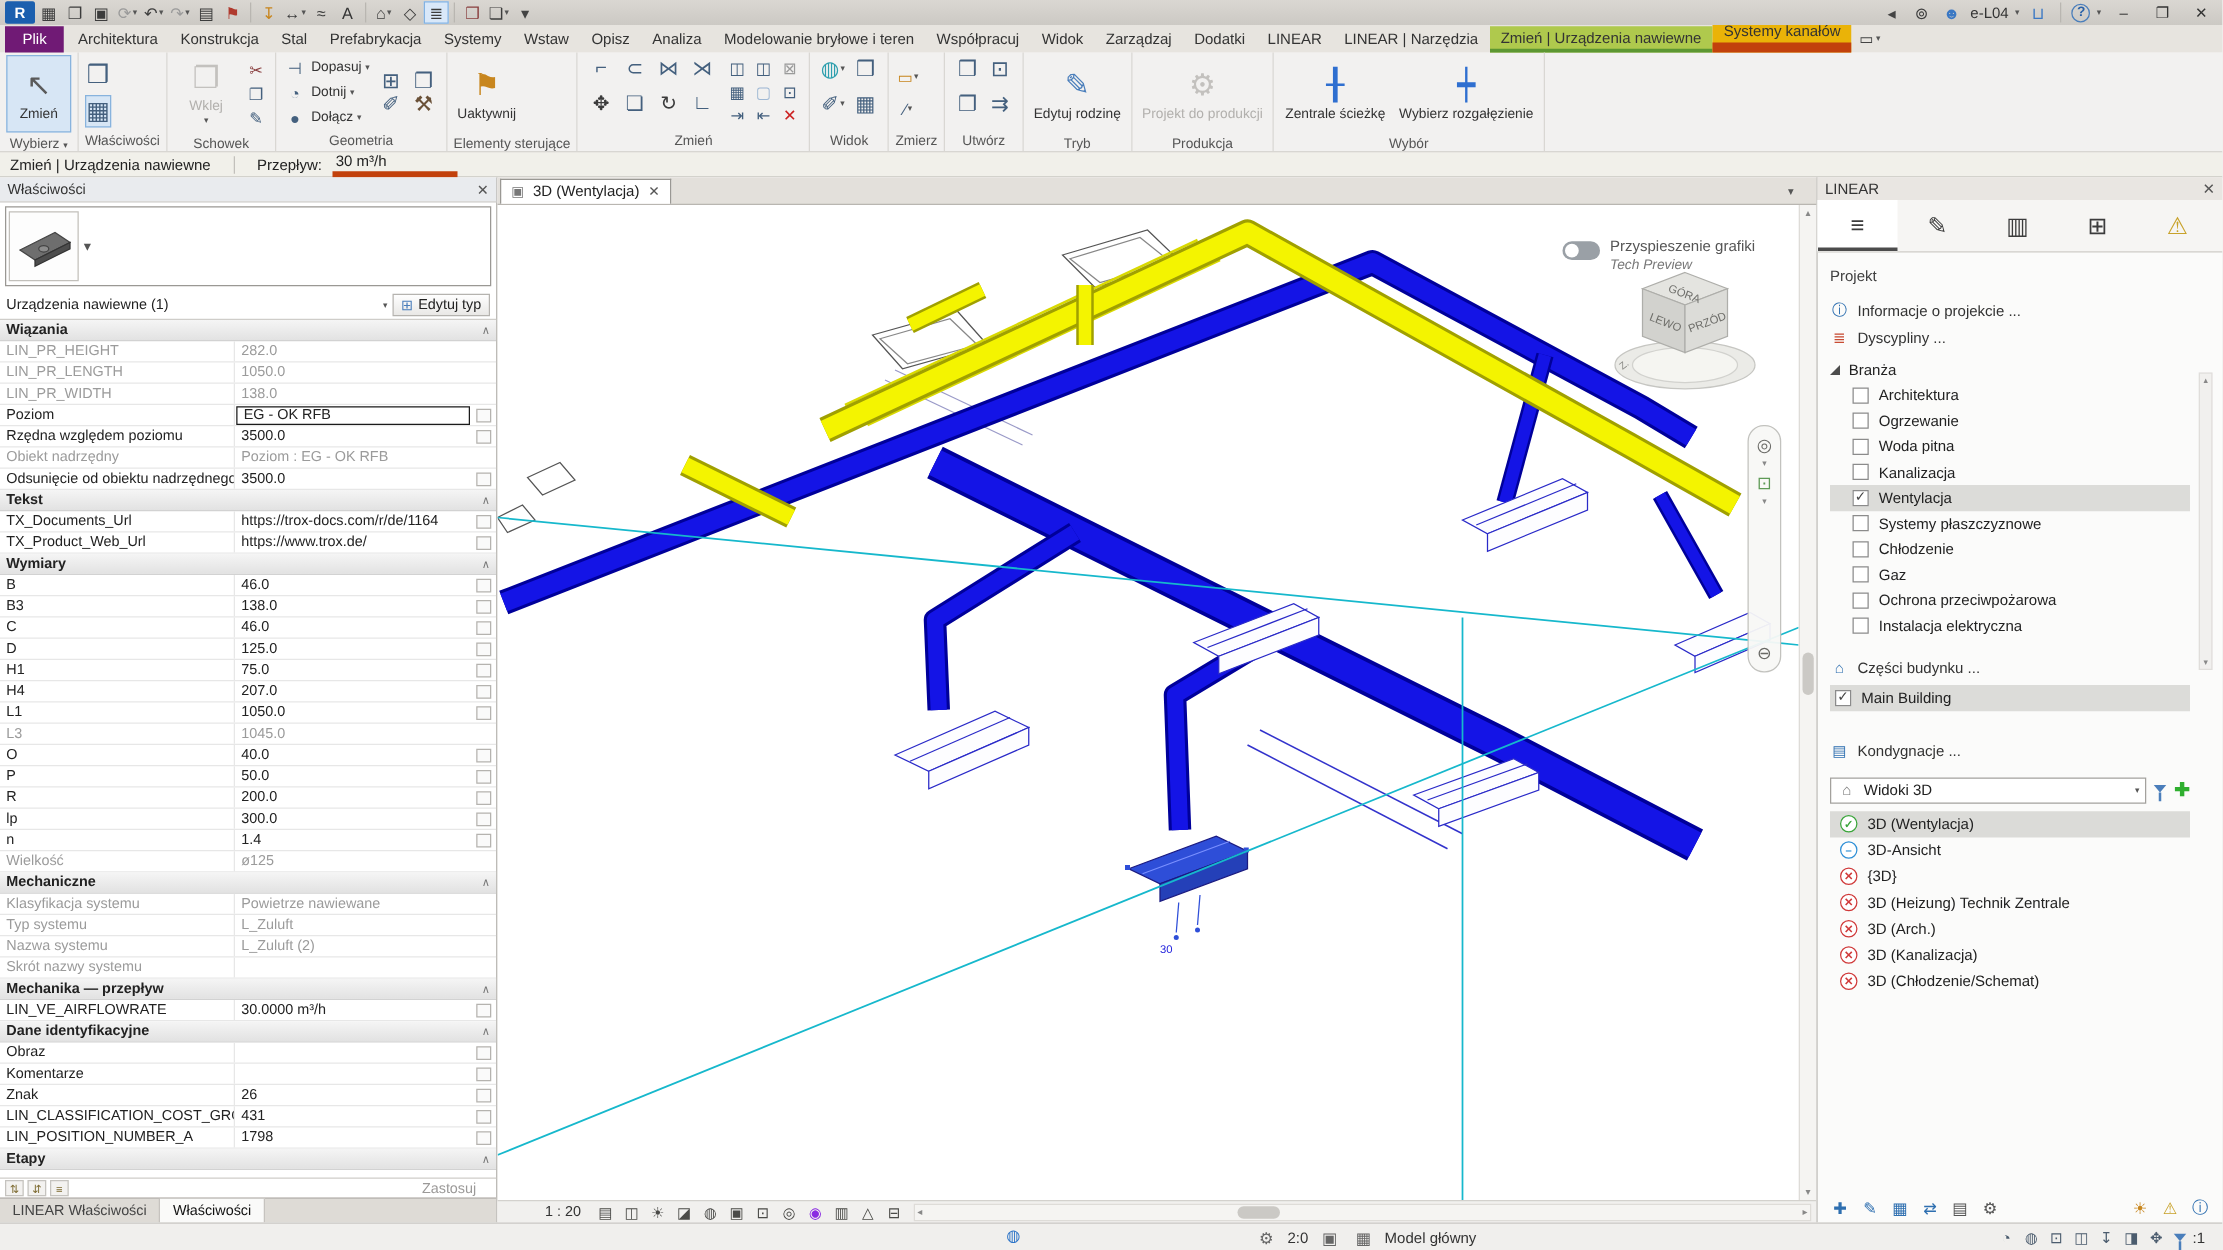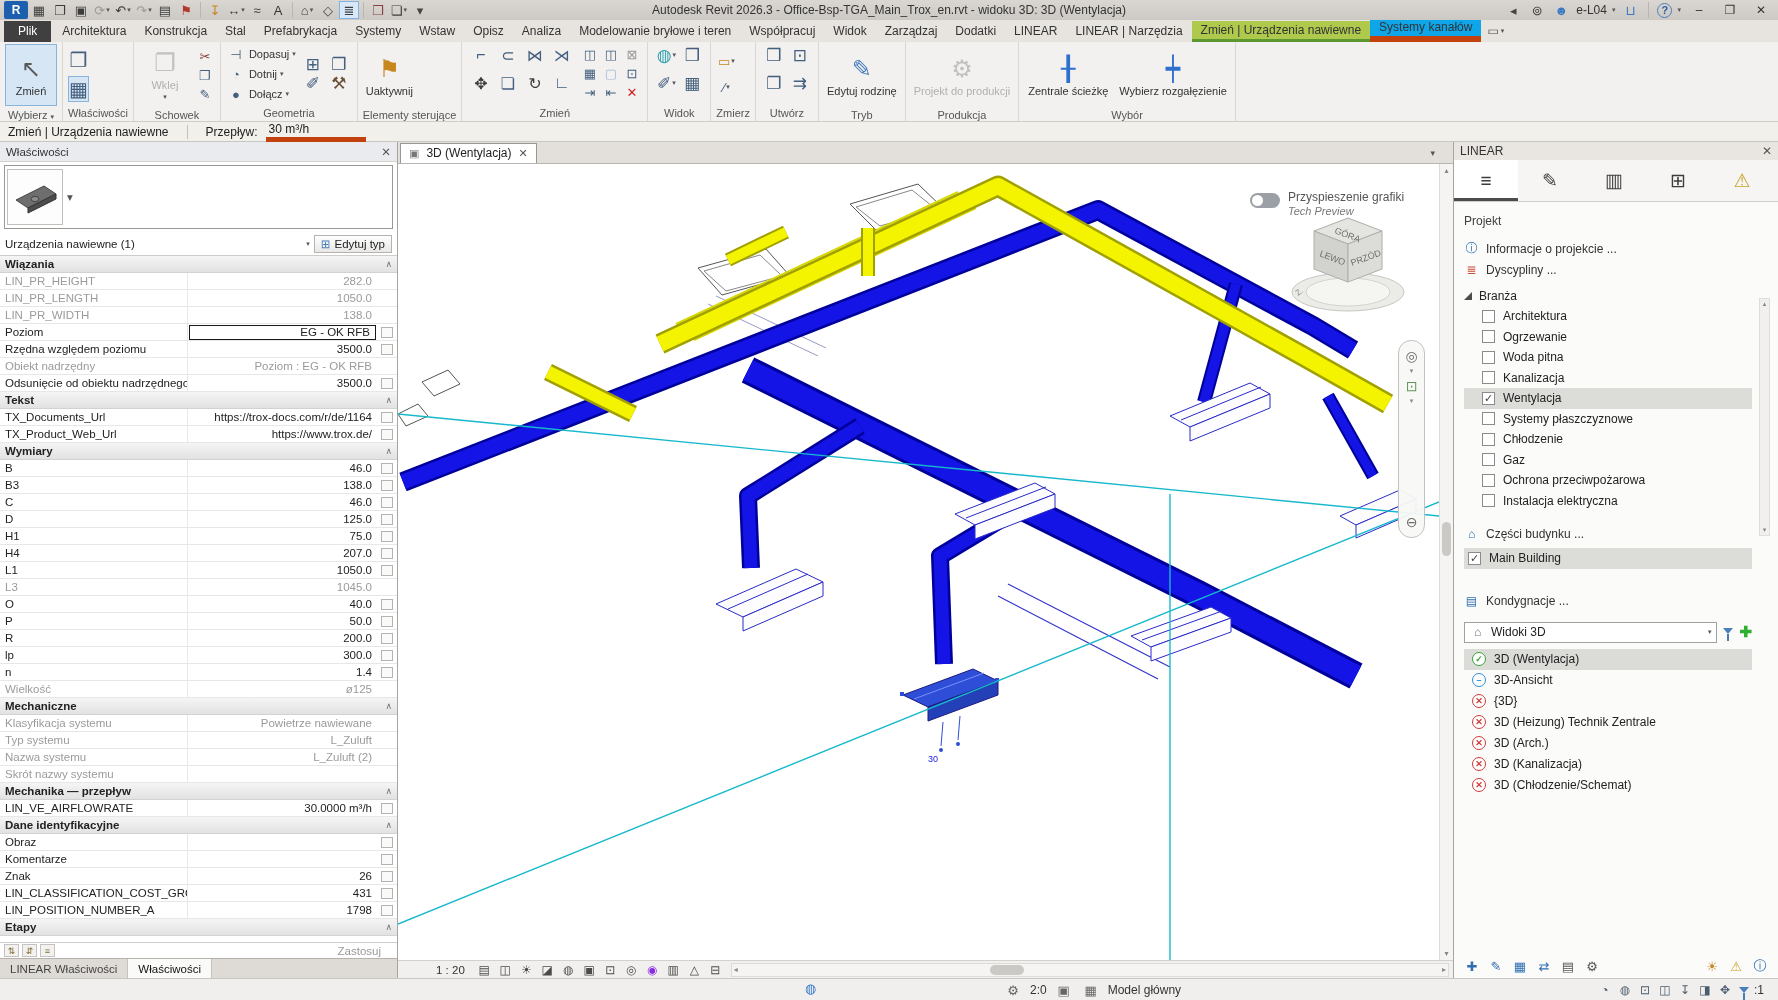--- a/index.html
+++ b/index.html
@@ -19,23 +19,23 @@
   .qat .ic.active{border:1px solid #82b2e2;background:#d9e8f9;}
   .qat .ic.gray{color:#a9a7a3;}
   .tb-title{position:absolute;left:0;right:0;text-align:center;font-size:12px;color:#333;pointer-events:none;}
   .tb-right{margin-left:auto;display:flex;align-items:center;gap:5px;z-index:2;font-size:12px;color:#333;}
   .helpbtn{width:15px;height:15px;border:1px solid #4a7ebb;border-radius:50%;color:#2a62a8;font-size:11px;display:inline-flex;align-items:center;justify-content:center;font-weight:bold;}
   .winbtn{width:26px;text-align:center;color:#333;font-size:12px;}
 
   
   .tabrow{height:22px;display:flex;align-items:flex-end;background:#e7e4df;padding-left:4px;}
   .tab{padding:3px 9px 4px;font-size:12px;color:#333;white-space:nowrap;}
-  .tab.file{background:#404040;color:#fff;padding:3px 14px 4px;margin-right:2px;}
+  .tab.file{background:#701a75;color:#fff;padding:3px 14px 4px;margin-right:2px;}
   .tab.contextual{background:#afc94d;border-bottom:3px solid #5d9732;padding:2px 9px 2px;}
-  .tab.contextual2{background:#0ea5e9;border-bottom:6px solid #c2410c;padding:2px 9px 2px;}
+  .tab.contextual2{background:#eab308;border-bottom:8px solid #c2410c;padding:2px 9px 2px;}
   .tabextra{margin-left:6px;display:flex;align-items:center;gap:2px;padding-bottom:4px;color:#444;}
 
   
   .ribbon{height:80px;background:#f2f1f0;display:flex;border-bottom:1px solid #cfcdc8;}
   .rpanel{display:flex;flex-direction:column;border-right:1px solid #d9d7d3;}
   .rpc{flex:1;display:flex;align-items:center;padding:2px 5px;gap:4px;}
   .rpl{height:15px;font-size:11px;color:#555;text-align:center;line-height:14px;padding:0 5px;white-space:nowrap;}
   .bigbtn{min-width:52px;display:flex;flex-direction:column;align-items:center;justify-content:center;font-size:11px;line-height:12px;text-align:center;color:#333;padding:1px 3px;height:62px;}
   .bigbtn .bicon{font-size:24px;height:32px;line-height:32px;color:#4a7ebb;}
   .bigbtn.sel{background:#d7e6f5;border:1px solid #88b3dd;}
@@ -66,21 +66,21 @@
   .typetext{flex:1;font-size:12px;line-height:16px;color:#222;padding-top:2px;align-self:flex-start;padding-left:2px;}
   .typedrop{width:16px;color:#555;align-self:center;}
   .catrow{height:23px;display:flex;align-items:center;padding:0 5px;gap:4px;}
   .catrow .cat{flex:1;white-space:nowrap;overflow:hidden;}
   .edittype{border:1px solid #b5b3af;background:linear-gradient(#fefefe,#e9e8e6);padding:1px 6px;display:flex;align-items:center;gap:4px;font-size:11.5px;white-space:nowrap;}
   .ptable{flex:1;overflow:hidden;border-top:1px solid #cfcdc9;}
   .psec{height:17px;background:linear-gradient(#f5f5f5,#e2e2e2);font-weight:bold;display:flex;align-items:center;padding:0 5px;border-bottom:1px solid #d2d2d2;}
   .psec .chev{margin-left:auto;color:#777;font-size:9px;font-weight:normal;}
   .prow{height:17px;display:flex;border-bottom:1px solid #e7e7e7;align-items:center;}
   .plabel{width:188px;padding:0 5px;border-right:1px solid #e7e7e7;white-space:nowrap;overflow:hidden;height:100%;line-height:16px;}
-  .pval{flex:1;padding:0 5px;white-space:nowrap;overflow:hidden;line-height:16px;text-align:right;}
+  .pval{flex:1;padding:0 5px;white-space:nowrap;overflow:hidden;line-height:16px;}
   .pval.boxed{border:1.5px solid #1a1a1a;background:#fff;line-height:13px;margin:0 1px;}
   .pboxc{width:20px;height:100%;display:flex;align-items:center;justify-content:center;}
   .pboxc i{display:block;width:12px;height:11px;border:1px solid #b5b3af;background:#fafafa;}
   .pbottom{height:16px;display:flex;align-items:center;padding:0 4px;gap:3px;border-top:1px solid #cfcdc9;}
   .sorti{width:15px;height:13px;border:1px solid #c5c3bf;background:#f3f2f0;font-size:9px;color:#7d6a30;display:inline-flex;align-items:center;justify-content:center;}
   .applybtn{margin-left:auto;color:#9b9998;padding:0 12px;font-size:11.5px;}
   .ptabs{height:20px;display:flex;background:#dedbd6;border-top:1px solid #b5b2ae;align-items:stretch;}
   .ptab{padding:3px 10px;font-size:11.5px;color:#444;border-right:1px solid #c6c3bf;display:flex;align-items:center;}
   .ptab.active{background:#fafaf9;color:#111;}
 
@@ -173,21 +173,20 @@
       <span class="ic" style="color: rgb(51, 51, 51);">A</span>
       <span class="sep"></span>
       <span class="ic">⌂<span class="crt">▾</span></span>
       <span class="ic">◇</span>
       <span class="ic active">≣</span>
       <span class="sep"></span>
       <span class="ic" style="color: rgb(138, 64, 64);">❒</span>
       <span class="ic">❏<span class="crt">▾</span></span>
       <span class="ic" style="color: rgb(68, 68, 68);">▾</span>
     </span>
-  <div class="tb-title">Autodesk Revit 2026.3 - Office-Bsp-TGA_Main_Trox_en.rvt - widoku 3D: 3D (Wentylacja)</div>
   <div class="tb-right">
     <span style="display:flex;gap:4px;">
         <span class="ic" style="color: rgb(68, 68, 68);">◂</span>
         <span class="ic" style="color: rgb(60, 60, 60);">⊚</span>
         <span class="ic" style="color: rgb(59, 120, 196);">☻</span>
       </span>
     <span>e-L04</span>
     <span class="crt">▾</span>
     <span class="ic" style="color:#3b78c4;">⊔</span>
     <span class="sep"></span>

